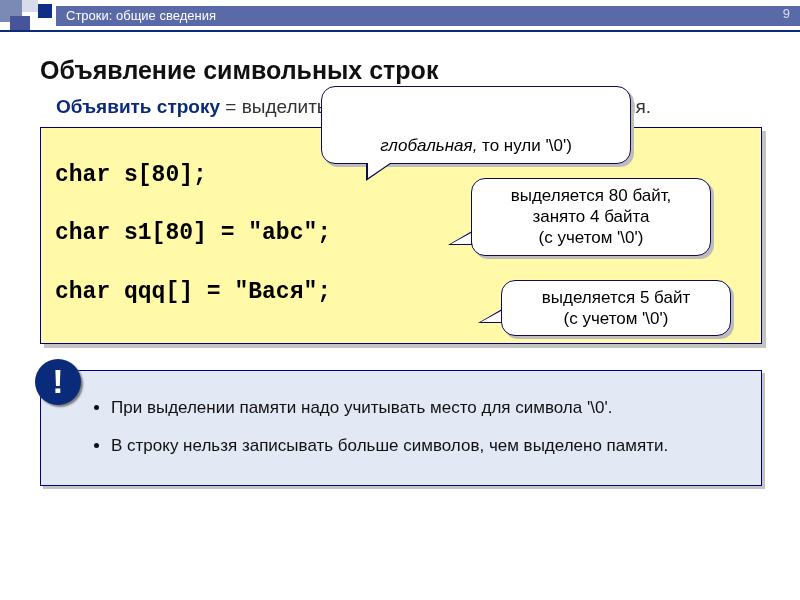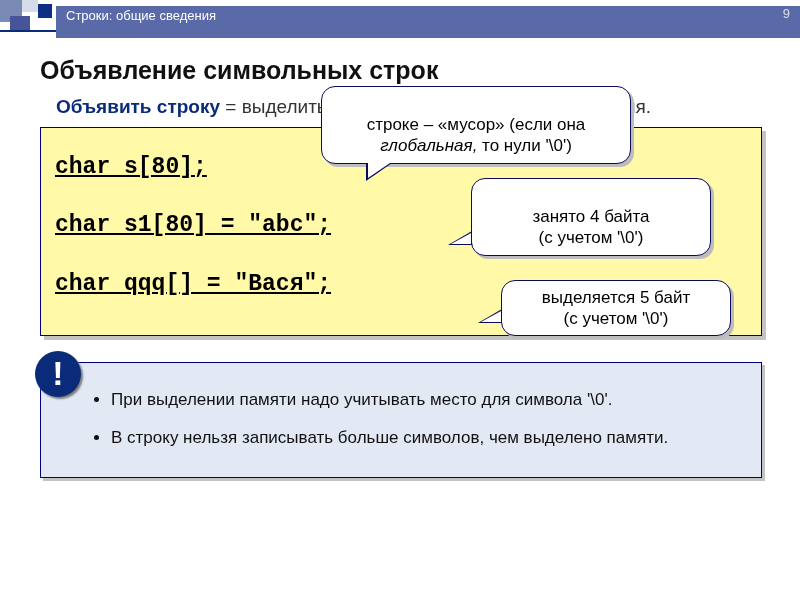--- a/index.html
+++ b/index.html
@@ -24,21 +24,21 @@
     height: 30px;
     width: 56px;
   }
   .b1 { position: absolute; left: 0; top: 0; width: 22px; height: 22px; background: #7b89b5; }
   .b2 { position: absolute; left: 22px; top: 0; width: 16px; height: 12px; background: #d7dcea; }
   .b3 { position: absolute; left: 10px; top: 16px; width: 20px; height: 14px; background: #47549a; }
   .b4 { position: absolute; left: 38px; top: 4px; width: 14px; height: 14px; background: #0f2f86; }
   .hdr-bar {
     position: absolute;
     left: 56px; right: 0; top: 6px;
-    height: 32px;
+    height: 20px;
     background: #5a6aa8;
     color: #fff;
     font-size: 13px;
     line-height: 20px;
     padding-left: 10px;
     box-sizing: border-box;
   }
   .page-no {
     position: absolute;
     right: 10px; top: 6px;
@@ -67,21 +67,21 @@
     background: #fff9a8;
     border: 1px solid #000080;
     box-shadow: 4px 4px 0 #c3c3c3;
     padding: 18px 14px 10px 14px;
     font-family: "Courier New", monospace;
     font-weight: bold;
     font-size: 23px;
     color: #000;
     line-height: 1.5;
   }
-  .codebox .cl { margin: 4px 0 24px 0; white-space: nowrap; text-decoration: underline; }
+  .codebox .cl { margin: 12px 0 24px 0; white-space: nowrap; }
   .codebox .cl:last-child { margin-bottom: 6px; }
 
   
   .bubble {
     position: absolute;
     background: #fff;
     border: 1.5px solid #0b0b5a;
     border-radius: 14px;
     font-family: Arial, sans-serif;
     font-size: 17px;
@@ -158,27 +158,27 @@
     <span class="term">Объявить строку</span><span> = выделить ей место в памяти и присвоить имя.</span>
   </div>
 
   <div class="codebox">
     <div class="cl">char s[80];</div>
     <div class="cl">char s1[80] = "abc";</div>
     <div class="cl">char qqq[] = "Вася";</div>
 
     <div class="bubble" style="left:280px; top:-42px; width:280px;">
       <br>
-      <span>строке – «мусор» (если она</span><br>
+      <br>
       <span class="i">глобальная,</span><span> то нули '\0')</span>
       <div class="tail tail-b" style="left:44px; bottom:-18px;"></div>
     </div>
 
     <div class="bubble" style="left:430px; top:50px; width:210px;">
-      <br>
+      <span>выделяется 80 байт,</span><br>
       <span>занято 4 байта</span><br>
       <span>(с учетом '\0')</span>
       <div class="tail tail-l" style="left:-24px; top:52px;"></div>
     </div>
 
     <div class="bubble" style="left:460px; top:152px; width:200px;">
       <span>выделяется 5 байт</span><br>
       <span>(с учетом '\0')</span>
       <div class="tail tail-l" style="left:-24px; top:28px;"></div>
     </div>

